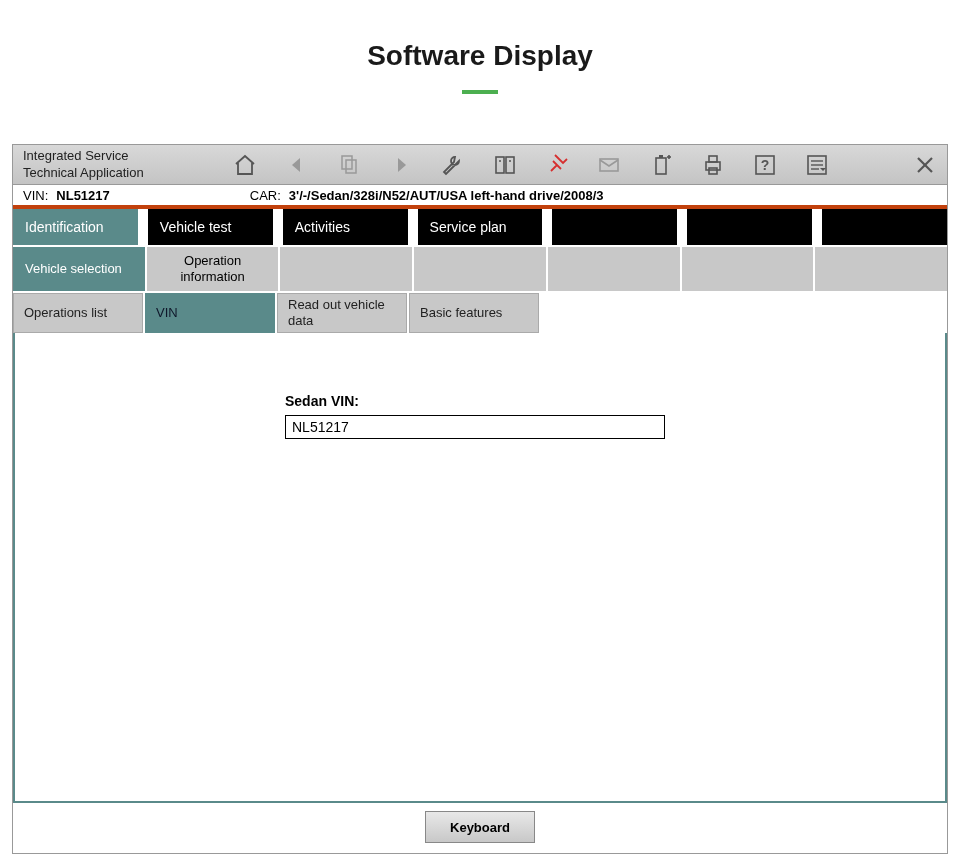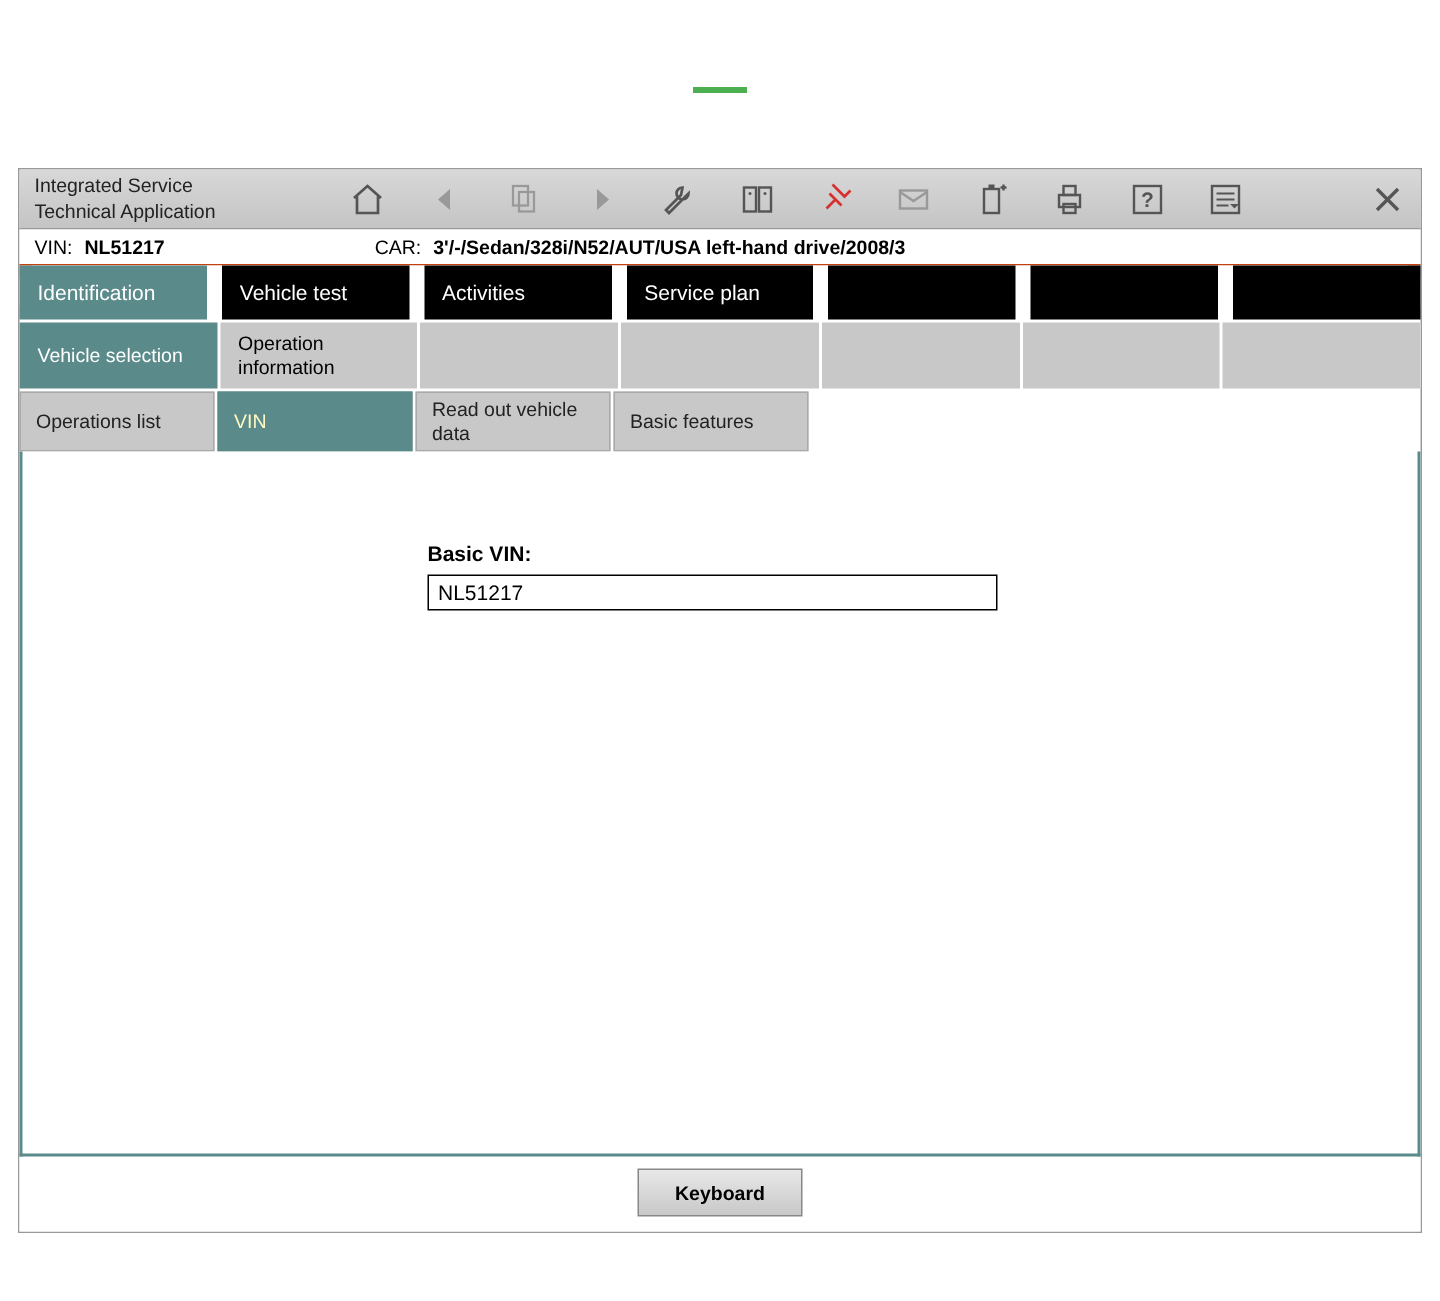--- a/index.html
+++ b/index.html
@@ -12,55 +12,56 @@
   .app-window { margin: 0 12px; border: 1px solid #999; background: #fff; }
   
   .title-bar { display: flex; align-items: center; background: linear-gradient(#d8d8d8, #c4c4c4); border-bottom: 1px solid #999; height: 40px; }
   .title-bar-text { padding: 4px 10px; font-size: 13px; line-height: 1.25; color: #222; min-width: 210px; }
   .title-bar-text div { white-space: nowrap; }
   .toolbar { display: flex; gap: 24px; align-items: center; flex: 1; padding: 0 8px; }
   .toolbar-btn { width: 28px; height: 28px; display: flex; align-items: center; justify-content: center; background: transparent; border: none; cursor: pointer; }
   .toolbar-btn svg { width: 24px; height: 24px; }
   .toolbar-right { margin-left: auto; display: flex; gap: 24px; align-items: center; }
   
-  .info-bar { display: flex; align-items: center; background: #fff; border-bottom: 1px solid #c2410c; height: 24px; padding: 0 10px; font-size: 13px; }
+  .info-bar { display: flex; align-items: center; background: #fff; border-bottom: 4px solid #c2410c; height: 24px; padding: 0 10px; font-size: 13px; }
   .info-bar .vin-label { margin-right: 8px; }
   .info-bar .vin-value { font-weight: bold; margin-right: 140px; }
   .info-bar .car-label { margin-right: 8px; }
   .info-bar .car-value { font-weight: bold; }
   
   .main-tabs { display: flex; gap: 10px; background: #fff; border-radius: 10px; }
   .main-tab { flex: 1; height: 36px; display: flex; align-items: center; padding: 0 12px; font-size: 14px; color: #fff; cursor: pointer; }
   .main-tab.active { background: #5a8a8a; }
   .main-tab.black { background: #000; }
   .main-tab.empty { background: #000; }
   
-  .sub-tabs { display: flex; gap: 2px; background: #fff; margin-top: 2px; }
+  .sub-tabs { display: flex; gap: 2px; background: #fff; margin-top: 2px; text-align: center; }
   .sub-tab { flex: 1; height: 44px; display: flex; align-items: center; padding: 0 12px; font-size: 13px; line-height: 1.2; cursor: pointer; }
   .sub-tab.teal { background: #5a8a8a; color: #fff; }
   .sub-tab.gray { background: #c8c8c8; color: #000000; }
   .sub-tab.empty { background: #c8c8c8; }
   
   .action-tabs { display: flex; gap: 2px; margin-top: 2px; }
   .action-tab { width: 130px; height: 40px; display: flex; align-items: center; padding: 0 10px; font-size: 13px; line-height: 1.2; background: #c8c8c8; color: #222; cursor: pointer; border: 1px solid #aaa; }
-  .action-tab.active { background: #5a8a8a; color: #fef9c3; border-color: #5a8a8a; }
+  .action-tab.active { background: #5a8a8a; color: #0f172a; border-color: #5a8a8a; }
   
   .content-area { border: 2px solid #5a8a8a; border-top: none; min-height: 470px; padding: 60px 40px 40px; position: relative; background: #fff; }
   .input-group { margin-left: 230px; }
   .input-label { font-size: 14px; font-weight: bold; margin-bottom: 6px; }
   .vin-input { width: 380px; height: 24px; border: 1px solid #000; padding: 2px 6px; font-size: 14px; font-family: inherit; }
   
   .bottom-bar { display: flex; justify-content: center; padding: 8px 10px 10px; background: #fff; }
   .bottom-btn { width: 110px; height: 32px; background: linear-gradient(#e8e8e8, #c8c8c8); border: 1px solid #888; font-size: 13px; font-weight: bold; cursor: pointer; display: flex; align-items: center; justify-content: center; gap: 4px; }
   .bottom-btn svg { width: 14px; height: 14px; }
 </style>
 </head>
 <body>
 
 <div class="page-header">
+  <div class="page-title">Software Display</div>
   <div class="accent-bar"></div>
 </div>
 
 <div class="app-window">
 
   <div class="title-bar">
     <div class="title-bar-text">
       <div>Integrated Service</div>
       <div>Technical Application</div>
     </div>
@@ -180,21 +181,21 @@
 
   <div class="action-tabs">
     <div class="action-tab">Operations list</div>
     <div class="action-tab active">VIN</div>
     <div class="action-tab">Read out vehicle data</div>
     <div class="action-tab">Basic features</div>
   </div>
 
   <div class="content-area">
     <div class="input-group">
-      <div class="input-label">Basic VIN:</div>
+      <div class="input-label">Sedan VIN:</div>
       <input type="text" class="vin-input" value="NL51217" style="">
     </div>
   </div>
 
   <div class="bottom-bar">
     <button class="bottom-btn">
       <span>Keyboard</span>
     </button>
   </div>
 

